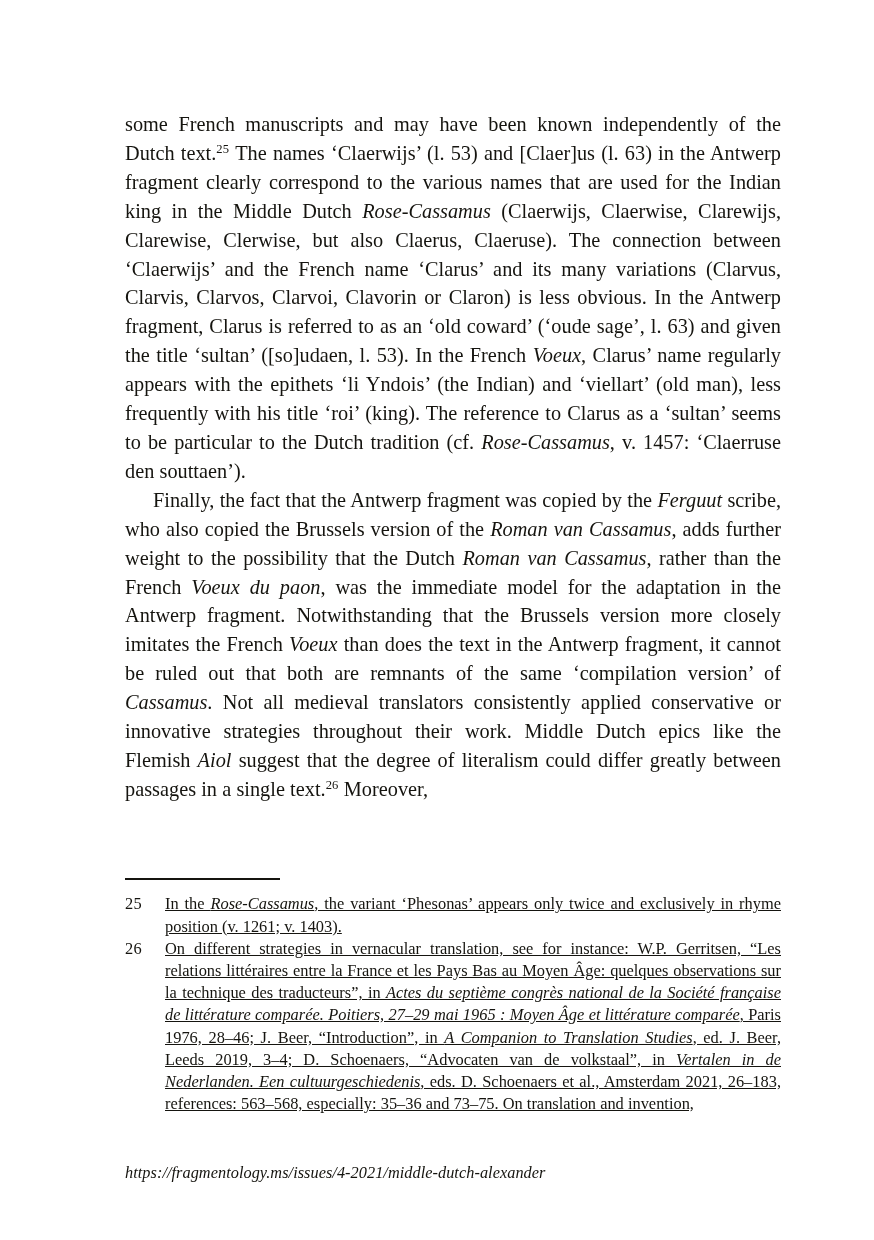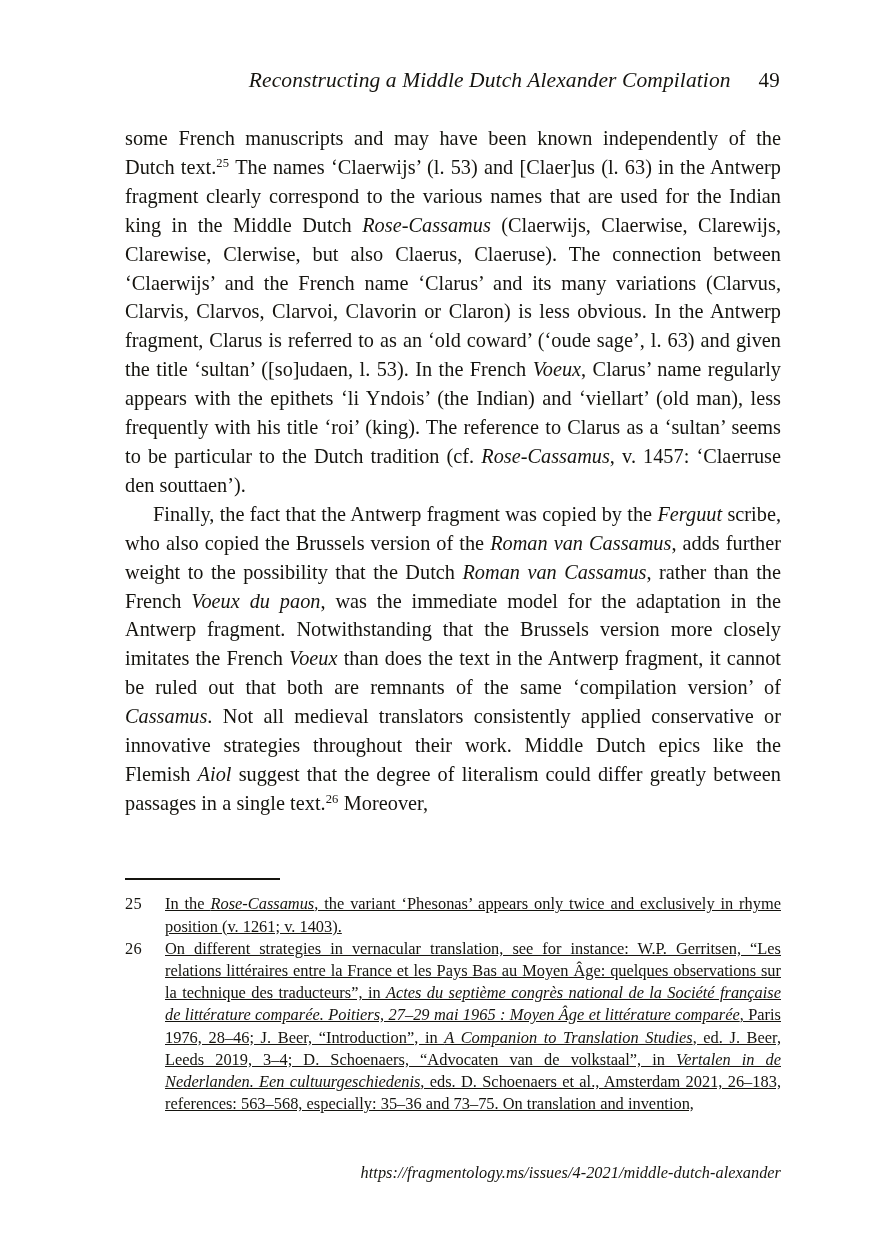--- a/index.html
+++ b/index.html
@@ -43,21 +43,21 @@
     font-style: normal;
     margin-left: 28px;
     font-size: 21px;
     letter-spacing: 0.2px;
   }
 
   
   .textblock {
     position: absolute;
     left: 125px;
-    top: 124px;
+    top: 110px;
     width: 656px;
   }
   p.body {
     margin: 0;
     font-size: 20.3px;
     line-height: 28.9px;
     text-align: justify;
     text-justify: inter-word;
     hyphens: none;
     letter-spacing: 0.01px;
@@ -107,35 +107,31 @@
     text-decoration: underline;
   }
   .fn-text i { font-style: italic; }
 
   
   .footer-url {
     position: absolute;
     left: 125px;
     top: 1163px;
     width: 656px;
-    text-align: right;
+    text-align: left;
     font-style: italic;
     font-size: 16.3px;
     letter-spacing: 0.05px;
   }
 </style>
 </head>
 <body>
 
 <div class="page">
 
-  <div class="running-head">
-    <span class="running-title">Reconstructing a Middle Dutch Alexander Compilation</span>
-    <span class="folio">49</span>
-  </div>
 
   <div class="textblock" id="body-block">
       <p class="body"><span>some French manuscripts and may have been known independently of the Dutch text.</span><sup class="fnref">25</sup><span> The names ‘Claerwijs’ (l. 53) and [Claer]us (l. 63) in the Antwerp fragment clearly correspond to the various names that are used for the Indian king in the Middle Dutch </span><i>Rose-Cassamus</i><span> (Claerwijs, Claerwise, Clarewijs, Clarewise, Clerwise, but also Claerus, Claeruse). The connection between ‘Claerwijs’ and the French name ‘Clarus’ and its many variations (Clarvus, Clarvis, Clarvos, Clarvoi, Clavorin or Claron) is less obvious. In the Antwerp fragment, Clarus is referred to as an ‘old coward’ (‘oude sage’, l. 63) and given the title ‘sultan’ ([so]udaen, l. 53). In the French </span><i>Voeux</i><span>, Clarus’ name regularly appears with the epithets ‘li Yndois’ (the Indian) and ‘viellart’ (old man), less frequently with his title ‘roi’ (king). The reference to Clarus as a ‘sultan’ seems to be particular to the Dutch tradition (cf. </span><i>Rose-Cassamus</i><span>, v. 1457: ‘Claerruse den souttaen’).</span></p>
       <p class="body indent"><span>Finally, the fact that the Antwerp fragment was copied by the </span><i>Ferguut</i><span> scribe, who also copied the Brussels version of the </span><i>Roman van Cassamus</i><span>, adds further weight to the possibility that the Dutch </span><i>Roman van Cassamus</i><span>, rather than the French </span><i>Voeux du paon</i><span>, was the immediate model for the adaptation in the Antwerp fragment. Notwithstanding that the Brussels version more closely imitates the French </span><i>Voeux</i><span> than does the text in the Antwerp fragment, it cannot be ruled out that both are remnants of the same ‘compilation version’ of </span><i>Cassamus</i><span>. Not all medieval translators consistently applied conservative or innovative strategies throughout their work. Middle Dutch epics like the Flemish </span><i>Aiol</i><span> suggest that the degree of literalism could differ greatly between passages in a single text.</span><sup class="fnref">26</sup><span> Moreover,</span></p>
     </div>
 
   <div class="footnotes">
     <div class="fn-rule"></div>
     <div id="fn-list">
         <div class="fn">

